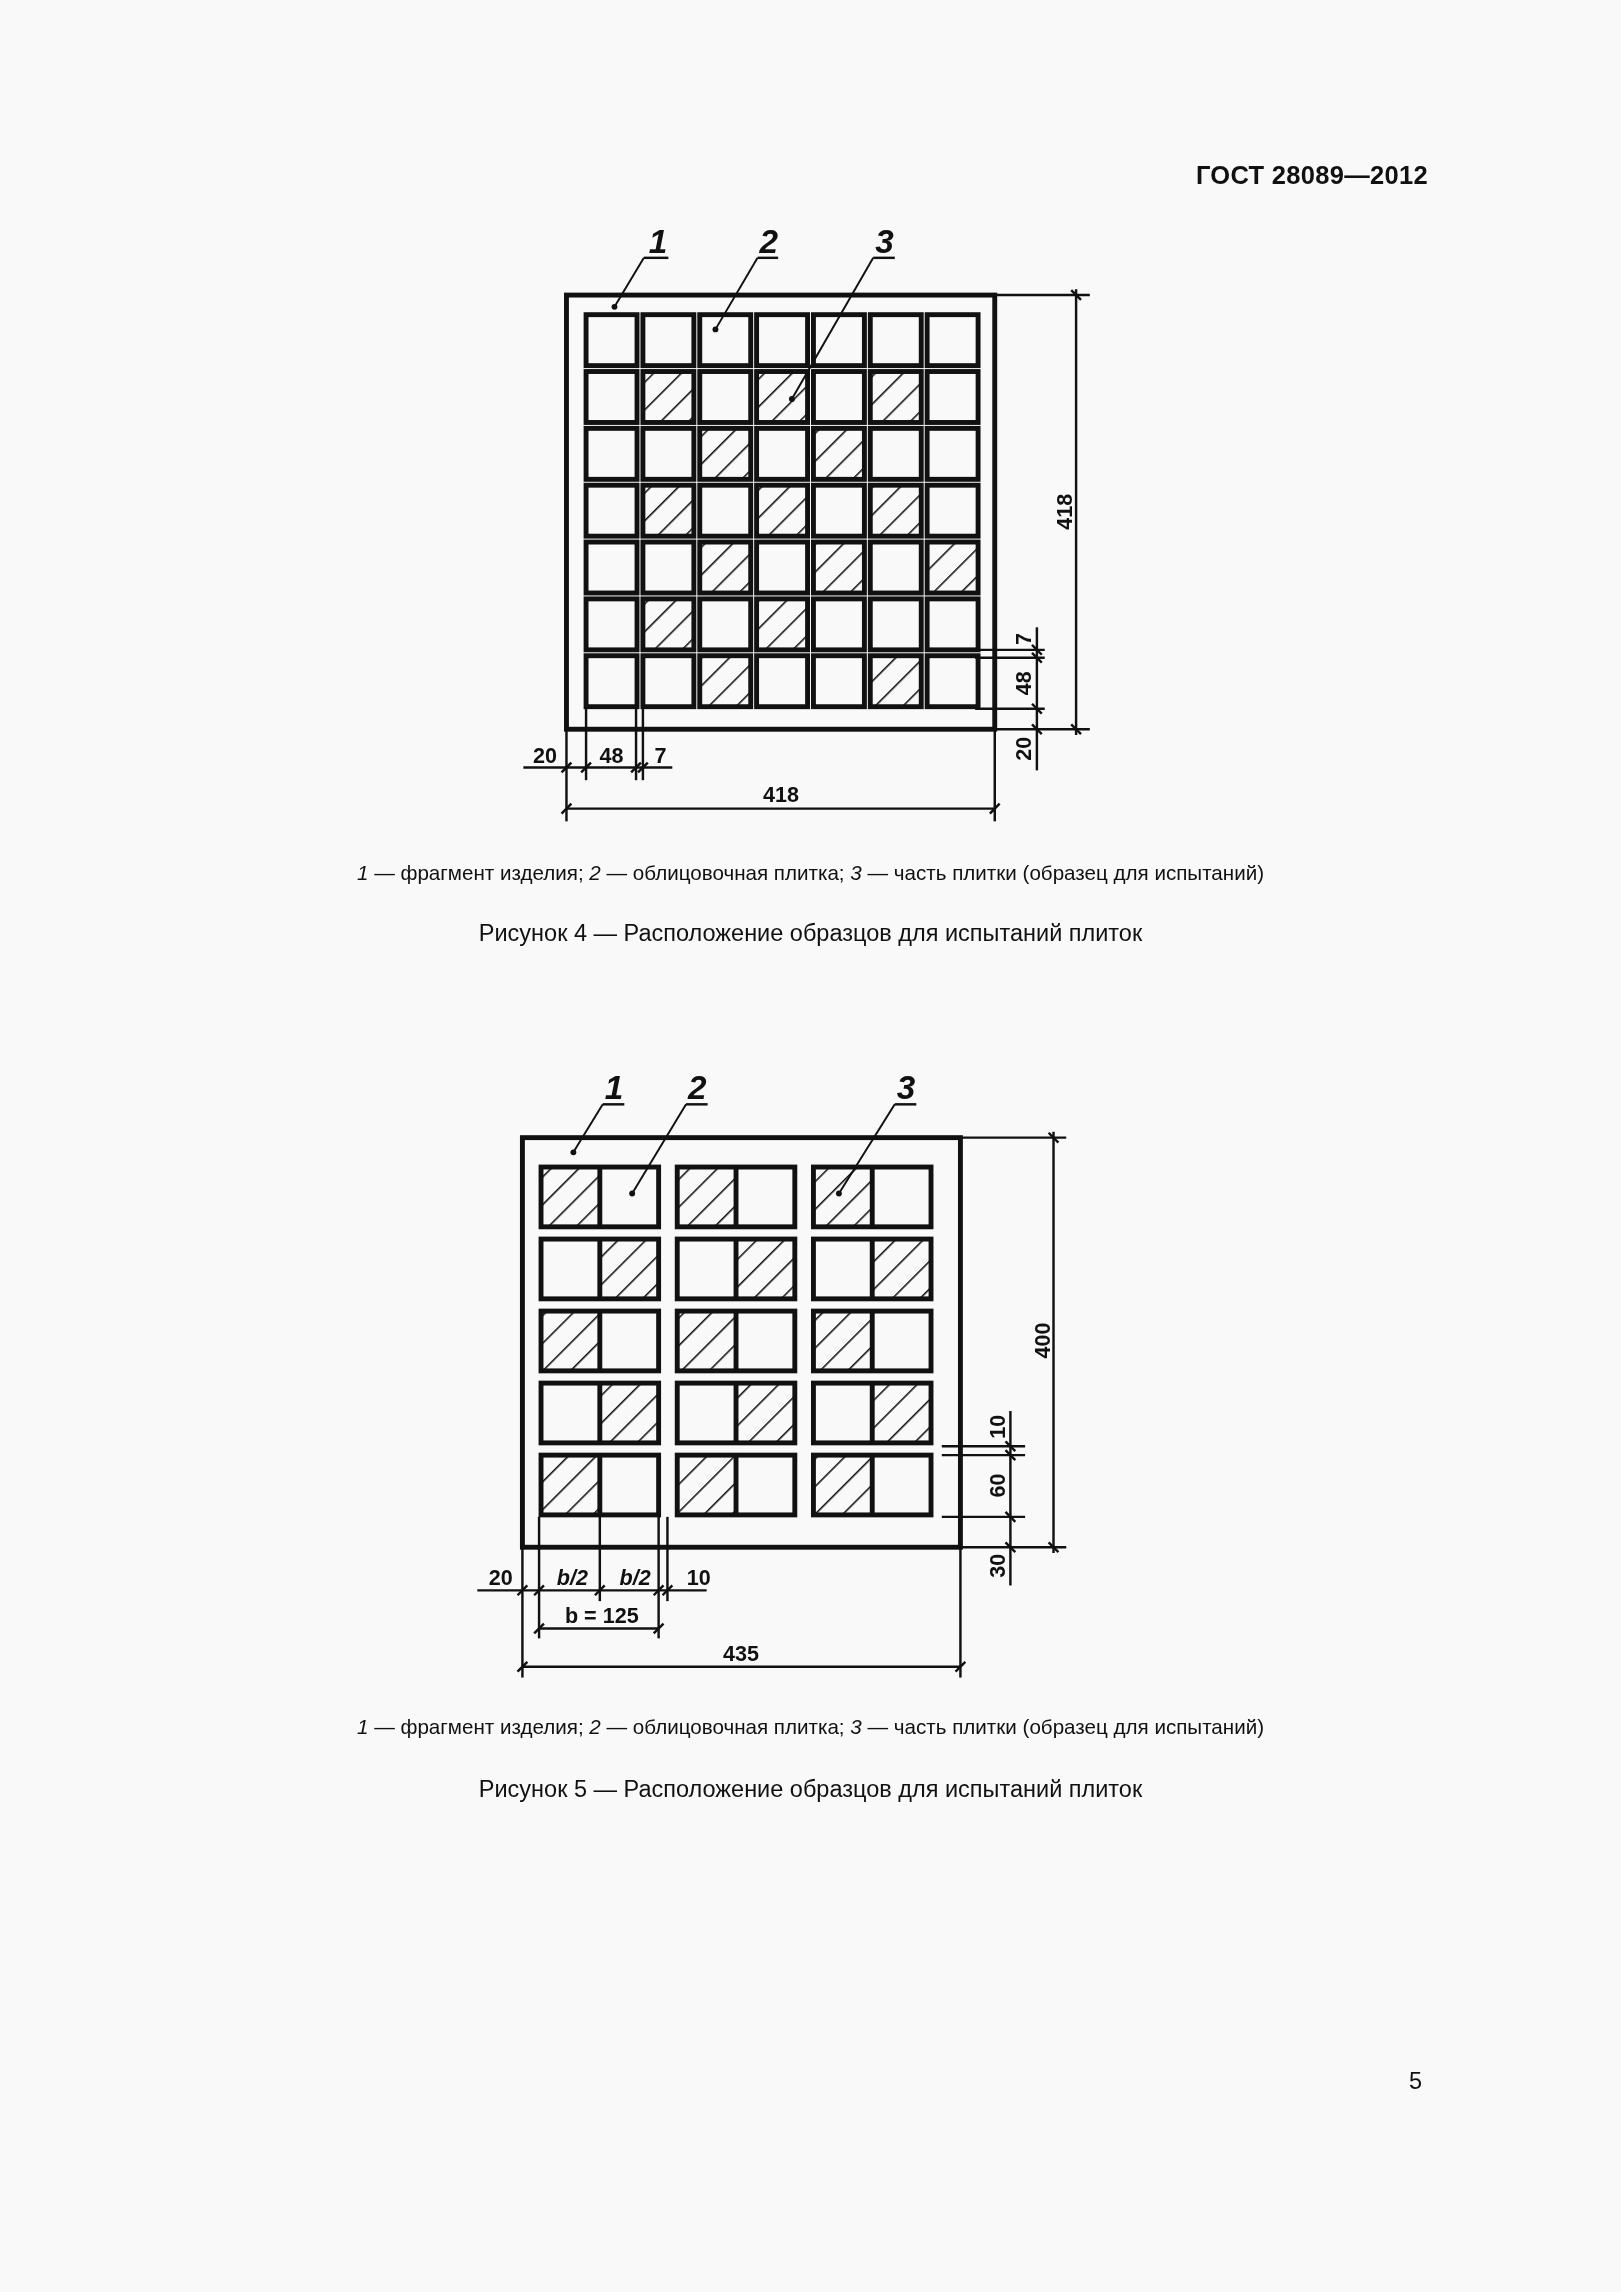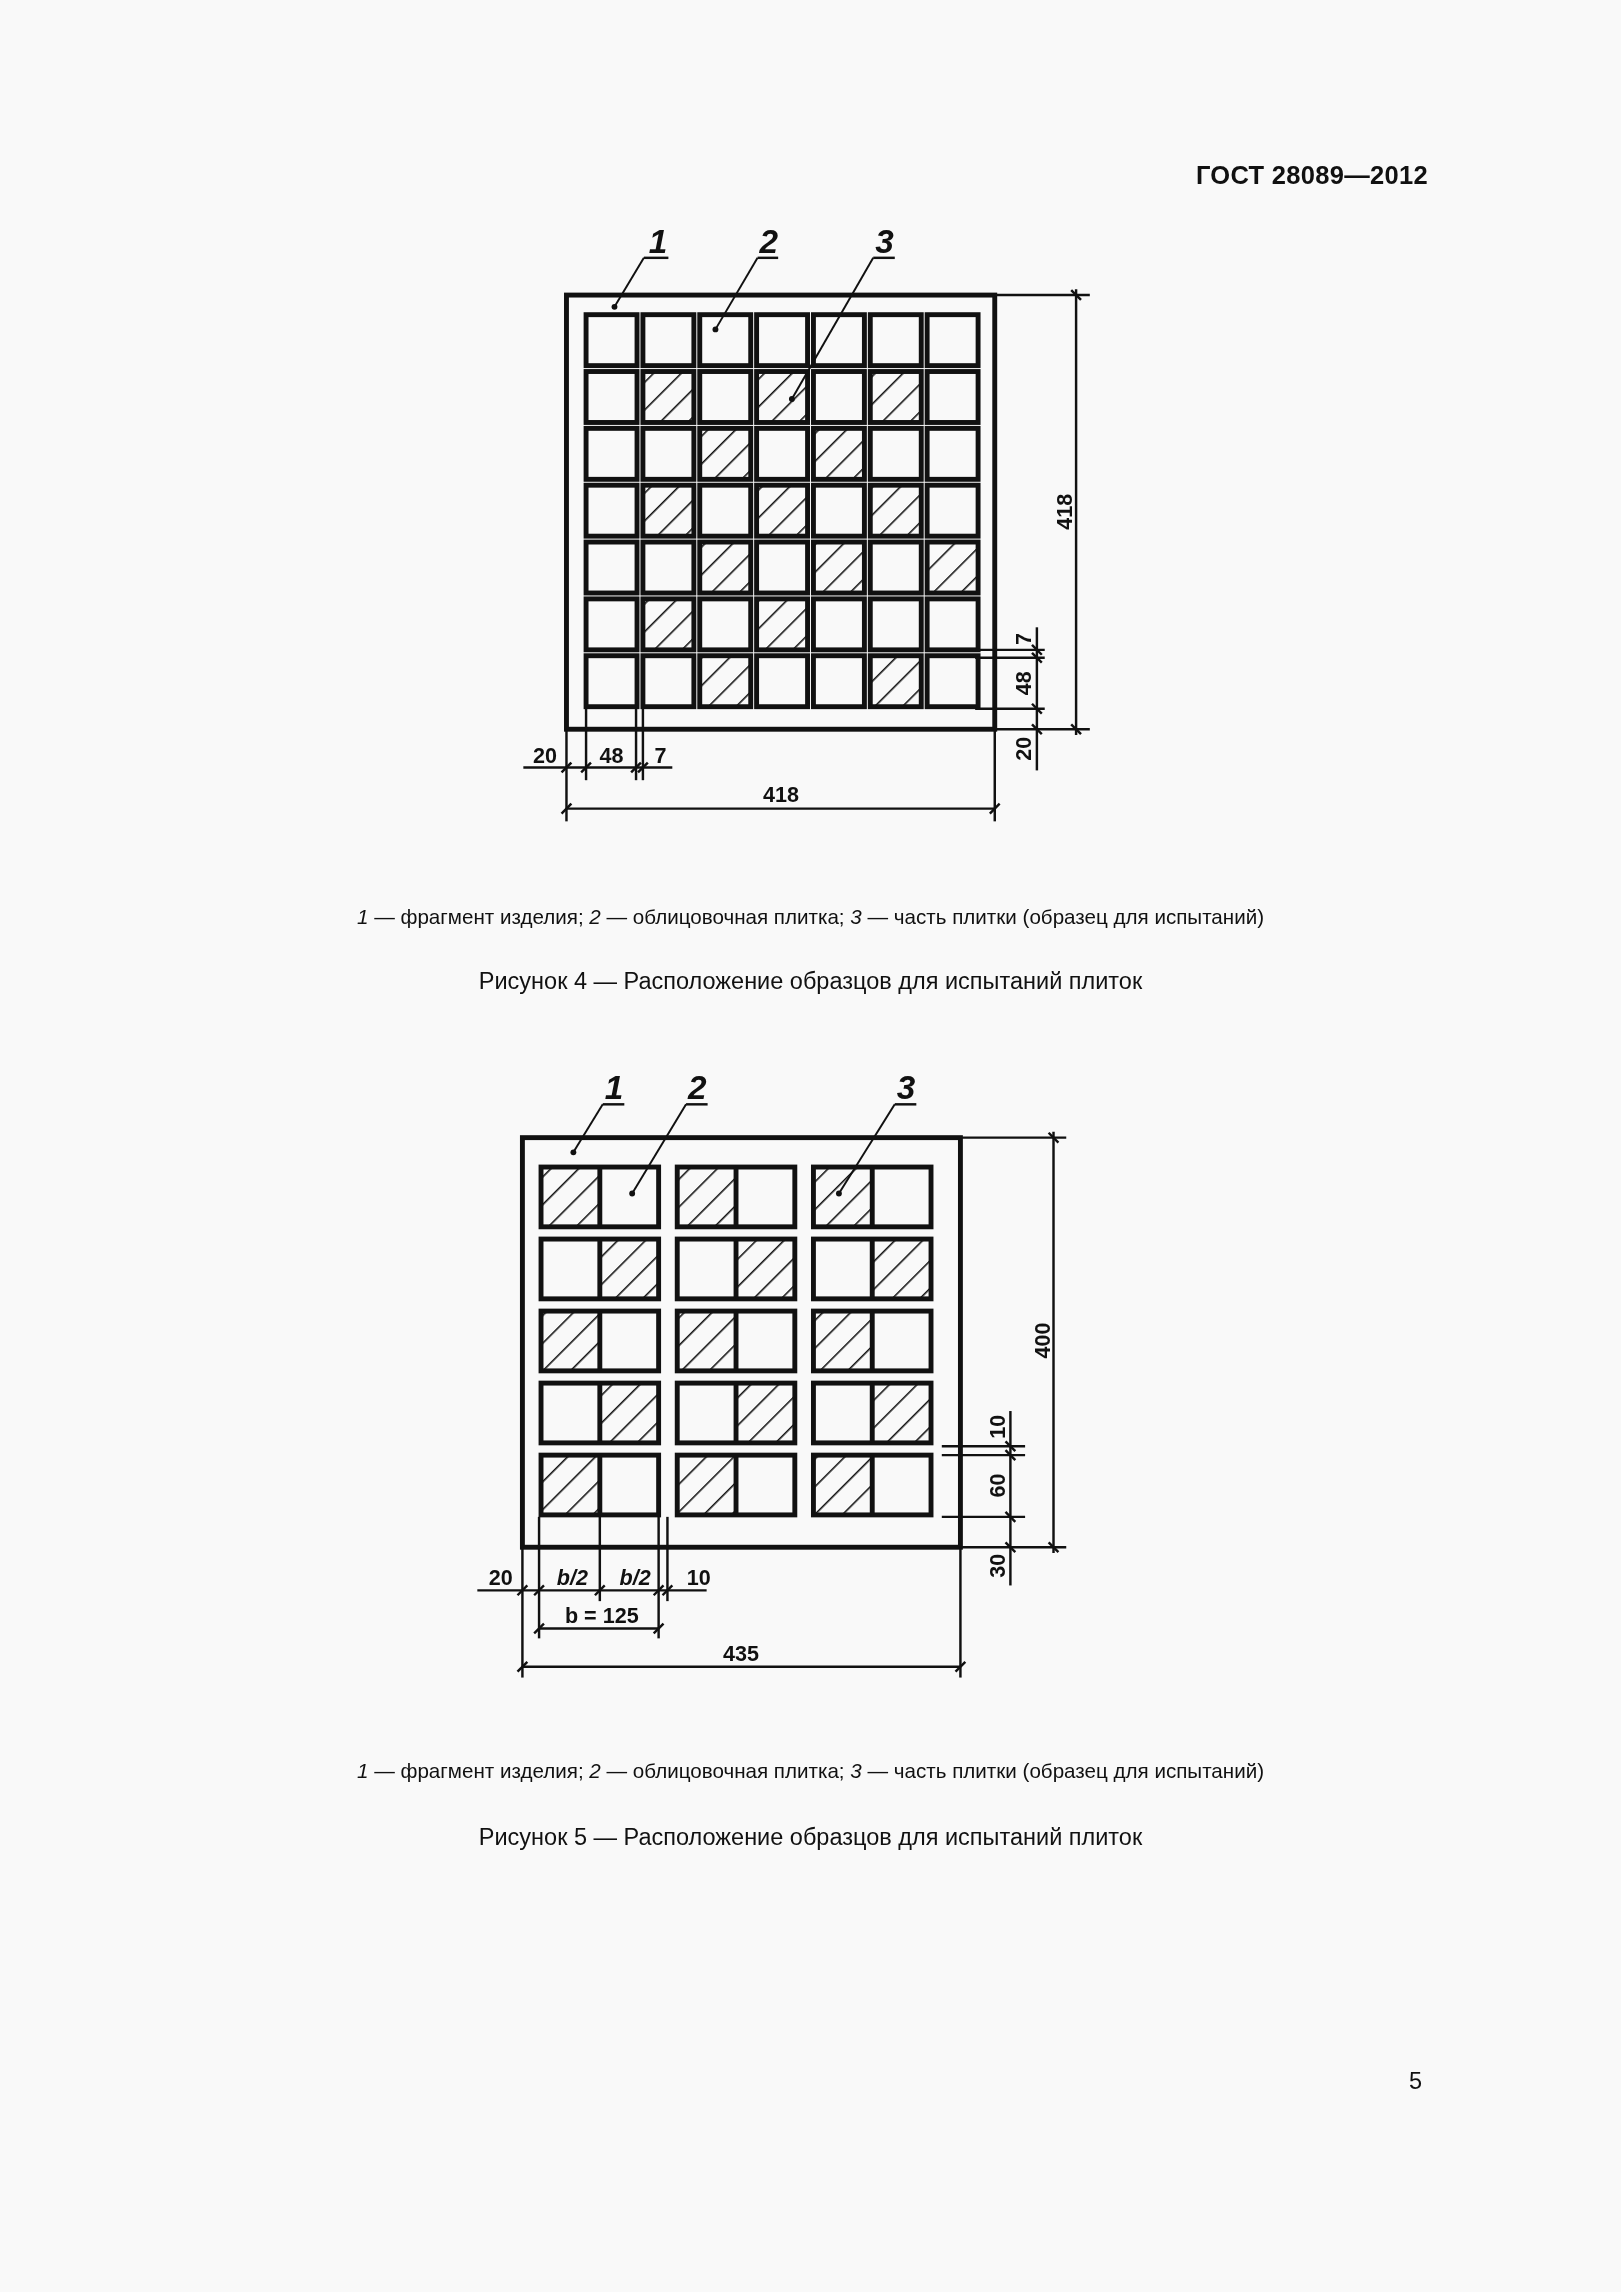--- a/index.html
+++ b/index.html
@@ -1,22 +1,22 @@
 <!DOCTYPE html>
 <html><head>
 <meta charset="utf-8">
 <style>
   html, body { margin: 0; padding: 0; background: #f9f9f9; }
   body { width: 1621px; height: 2293px; position: relative; overflow: hidden;
          font-family: "Liberation Sans", sans-serif; color: #111; }
   .header { position: absolute; top: 145px; right: 193px; font-size: 25.5px; font-weight: bold; letter-spacing: 0.3px; margin-top: 16px; }
   .fig { position: absolute; left: 0; top: 0; }
-  .legend { position: absolute; left: 0; width: 1621px; text-align: center; font-size: 20.6px; margin-top: 44px; }
+  .legend { position: absolute; left: 0; width: 1621px; text-align: center; font-size: 20.6px; }
   .legend i { font-style: italic; }
-  .caption { position: absolute; left: 0; width: 1621px; text-align: center; font-size: 23.5px; line-height: 30px; margin-top: 48px; }
+  .caption { position: absolute; left: 0; width: 1621px; text-align: center; font-size: 23.5px; line-height: 30px; }
   .page-num { position: absolute; top: 2068px; left: 1409px; font-size: 23.5px; }
   svg text { font-family: "Liberation Sans", sans-serif; font-weight: bold; fill: #111; }
   svg .callout { font-style: italic; font-size: 34px; }
   svg .dim { font-size: 22px; }
   svg .dim-i { font-size: 22px; font-style: italic; }
 </style>
 </head>
 <body>
 
 <div class="header">ГОСТ 28089—2012</div>

